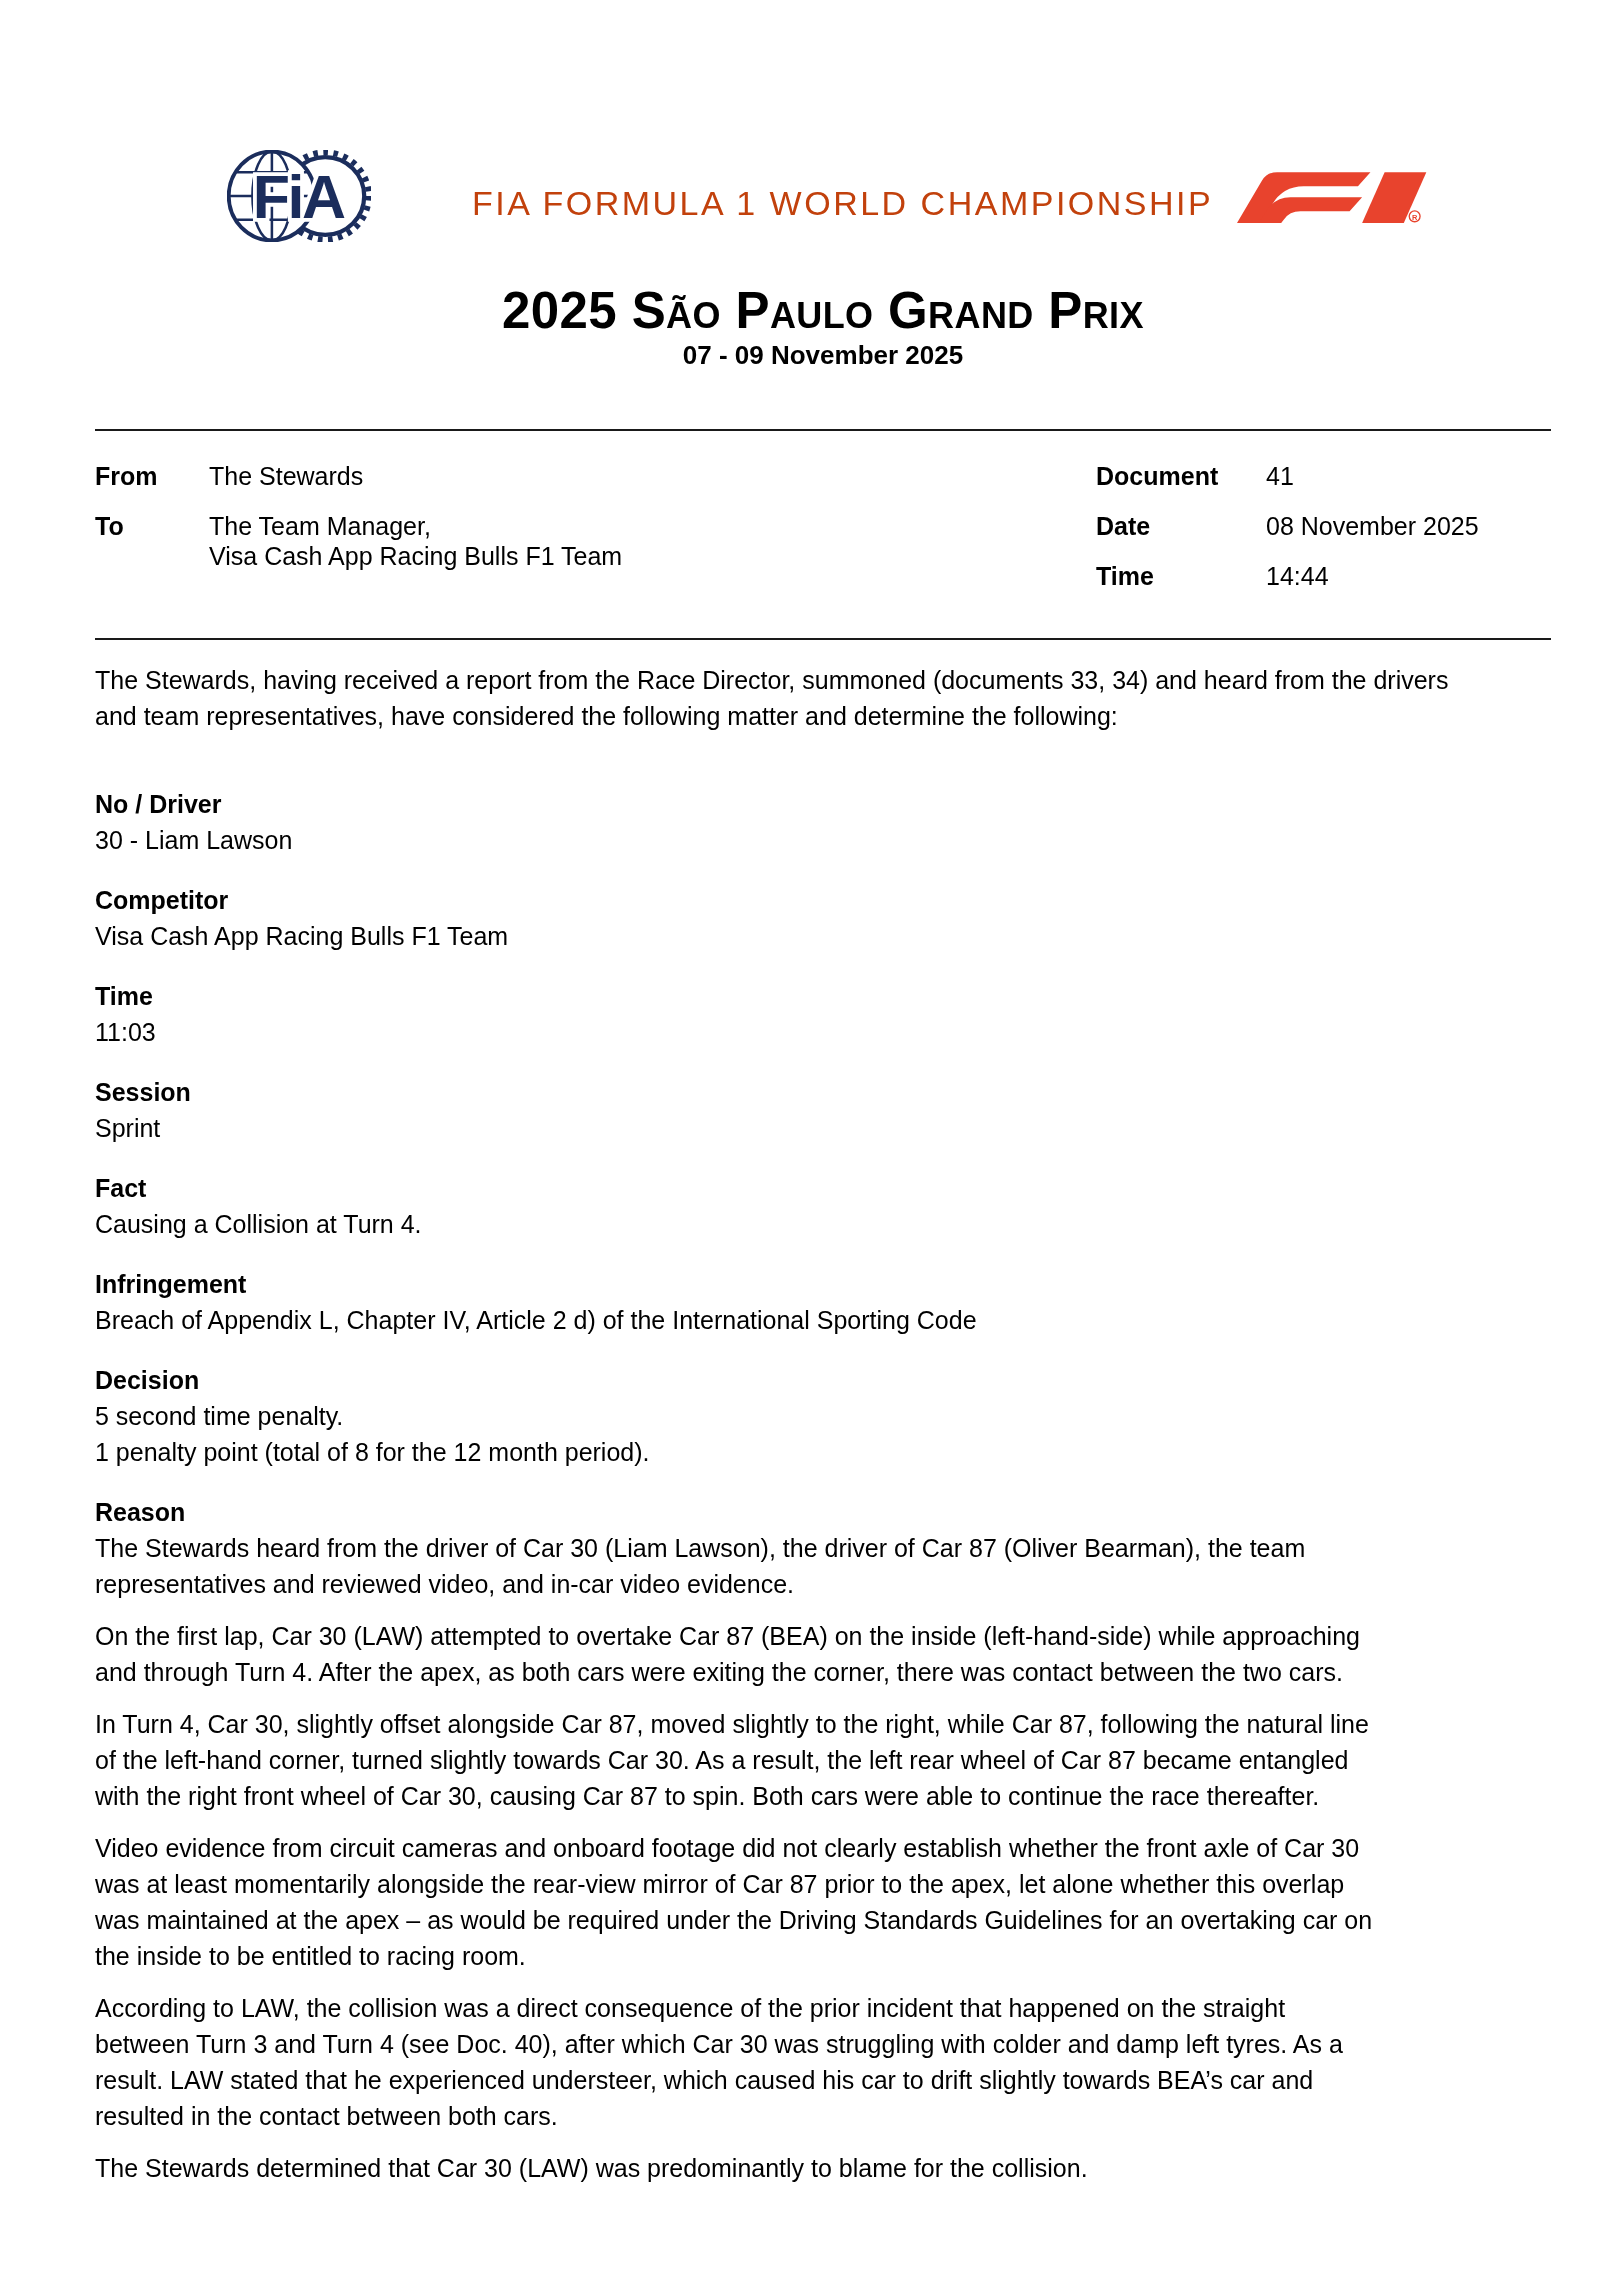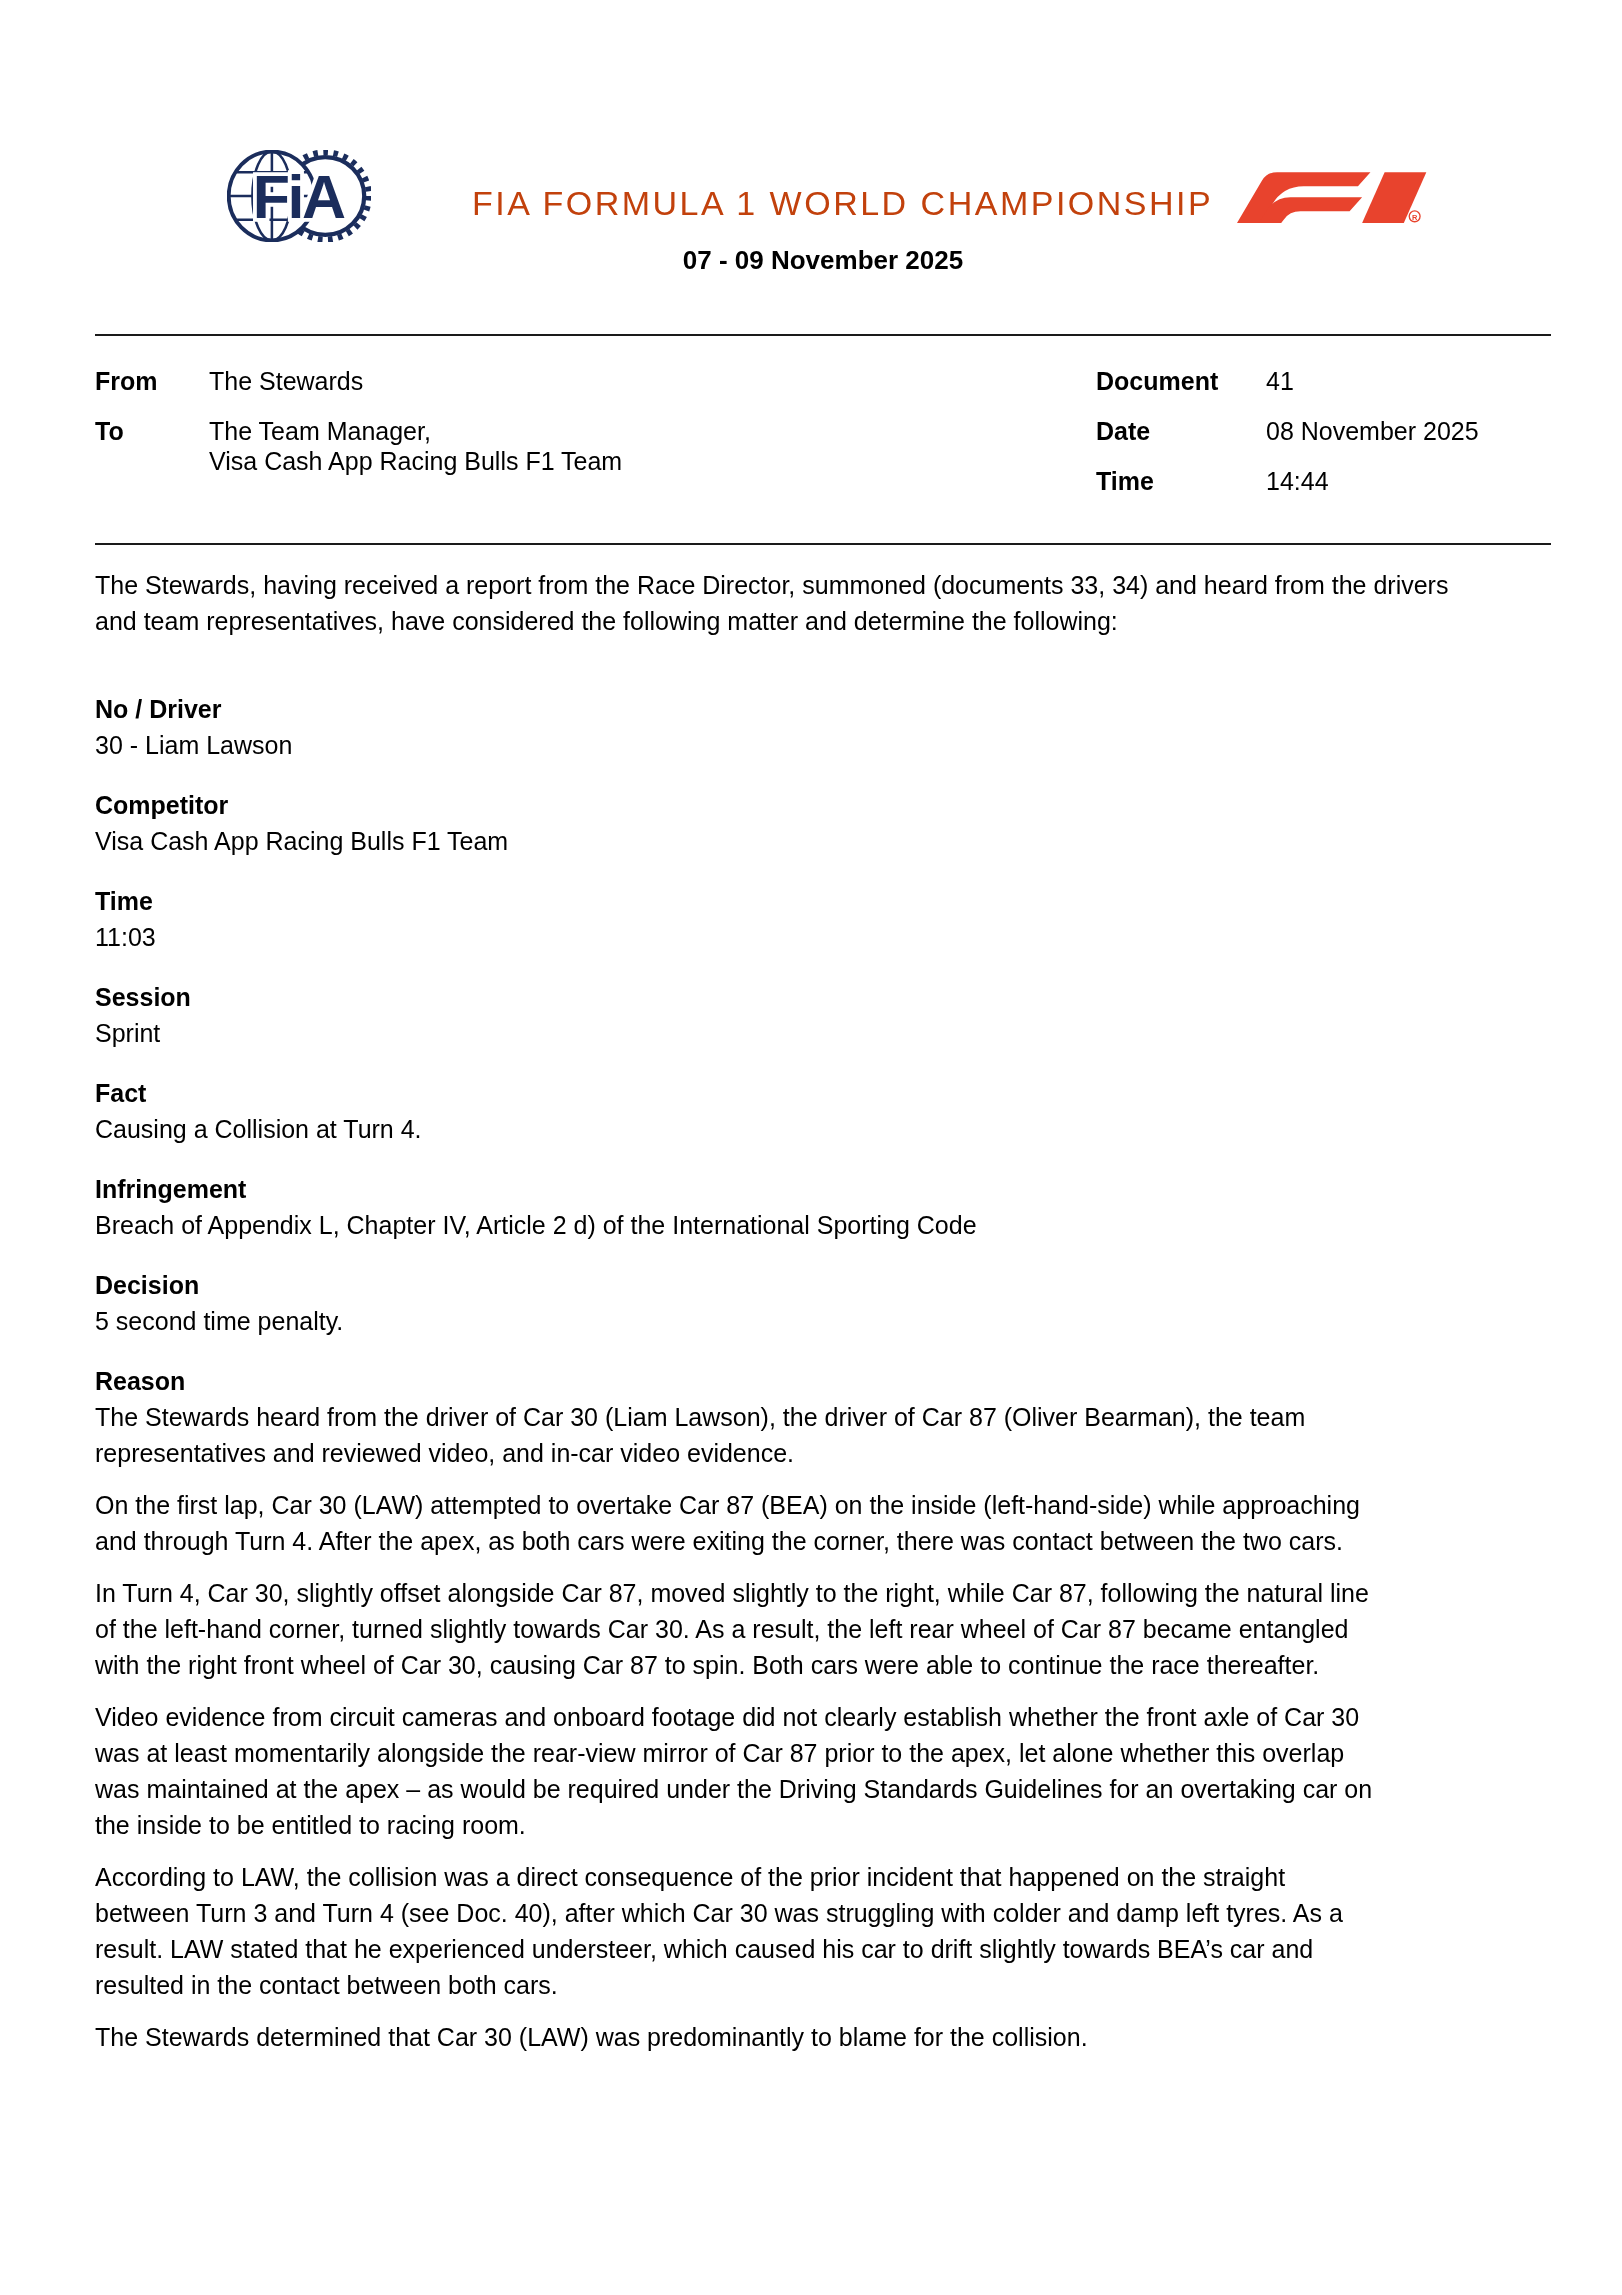--- a/index.html
+++ b/index.html
@@ -94,20 +94,21 @@
           <path d="M177 0 L227 0 L200 61 L150 61 Z"></path>
         </g>
         <g stroke="#e8432d" fill="none" stroke-width="1.6">
           <circle cx="213" cy="53" r="6.5"></circle>
         </g>
         <text x="213" y="57.5" text-anchor="middle" font-size="9" font-weight="bold" fill="#e8432d" font-family="Liberation Sans, DejaVu Sans, sans-serif">R</text>
       </svg>
     </div>
   </header>
 
+  <h1 class="event-title">2025 São Paulo Grand Prix</h1>
   <div class="event-dates">07 - 09 November 2025</div>
 
   <hr class="rule rule-top">
 
   <section class="meta">
     <div class="meta-left">
       <div class="meta-row">
         <div class="meta-label">From</div>
         <div class="meta-value">The Stewards</div>
       </div>
@@ -168,20 +169,21 @@
 
     <div class="field-row">
       <div class="field-label">Infringement</div>
       <div class="field-value">Breach of Appendix L, Chapter IV, Article 2 d) of the International Sporting Code</div>
     </div>
 
     <div class="field-row">
       <div class="field-label">Decision</div>
       <div class="field-value">
         <div>5 second time penalty.</div>
+        <div>1 penalty point (total of 8 for the 12 month period).</div>
       </div>
     </div>
 
     <div class="field-row">
       <div class="field-label">Reason</div>
       <div class="field-value reason-paras">
         <p>The Stewards heard from the driver of Car 30 (Liam Lawson), the driver of Car 87 (Oliver Bearman), the team representatives and reviewed video, and in-car video evidence.</p>
         <p>On the first lap, Car 30 (LAW) attempted to overtake Car 87 (BEA) on the inside (left-hand-side) while approaching and through Turn 4. After the apex, as both cars were exiting the corner, there was contact between the two cars.</p>
         <p>In Turn 4, Car 30, slightly offset alongside Car 87, moved slightly to the right, while Car 87, following the natural line of the left-hand corner, turned slightly towards Car 30. As a result, the left rear wheel of Car 87 became entangled with the right front wheel of Car 30, causing Car 87 to spin. Both cars were able to continue the race thereafter.</p>
         <p>Video evidence from circuit cameras and onboard footage did not clearly establish whether the front axle of Car 30 was at least momentarily alongside the rear-view mirror of Car 87 prior to the apex, let alone whether this overlap was maintained at the apex – as would be required under the Driving Standards Guidelines for an overtaking car on the inside to be entitled to racing room.</p>

